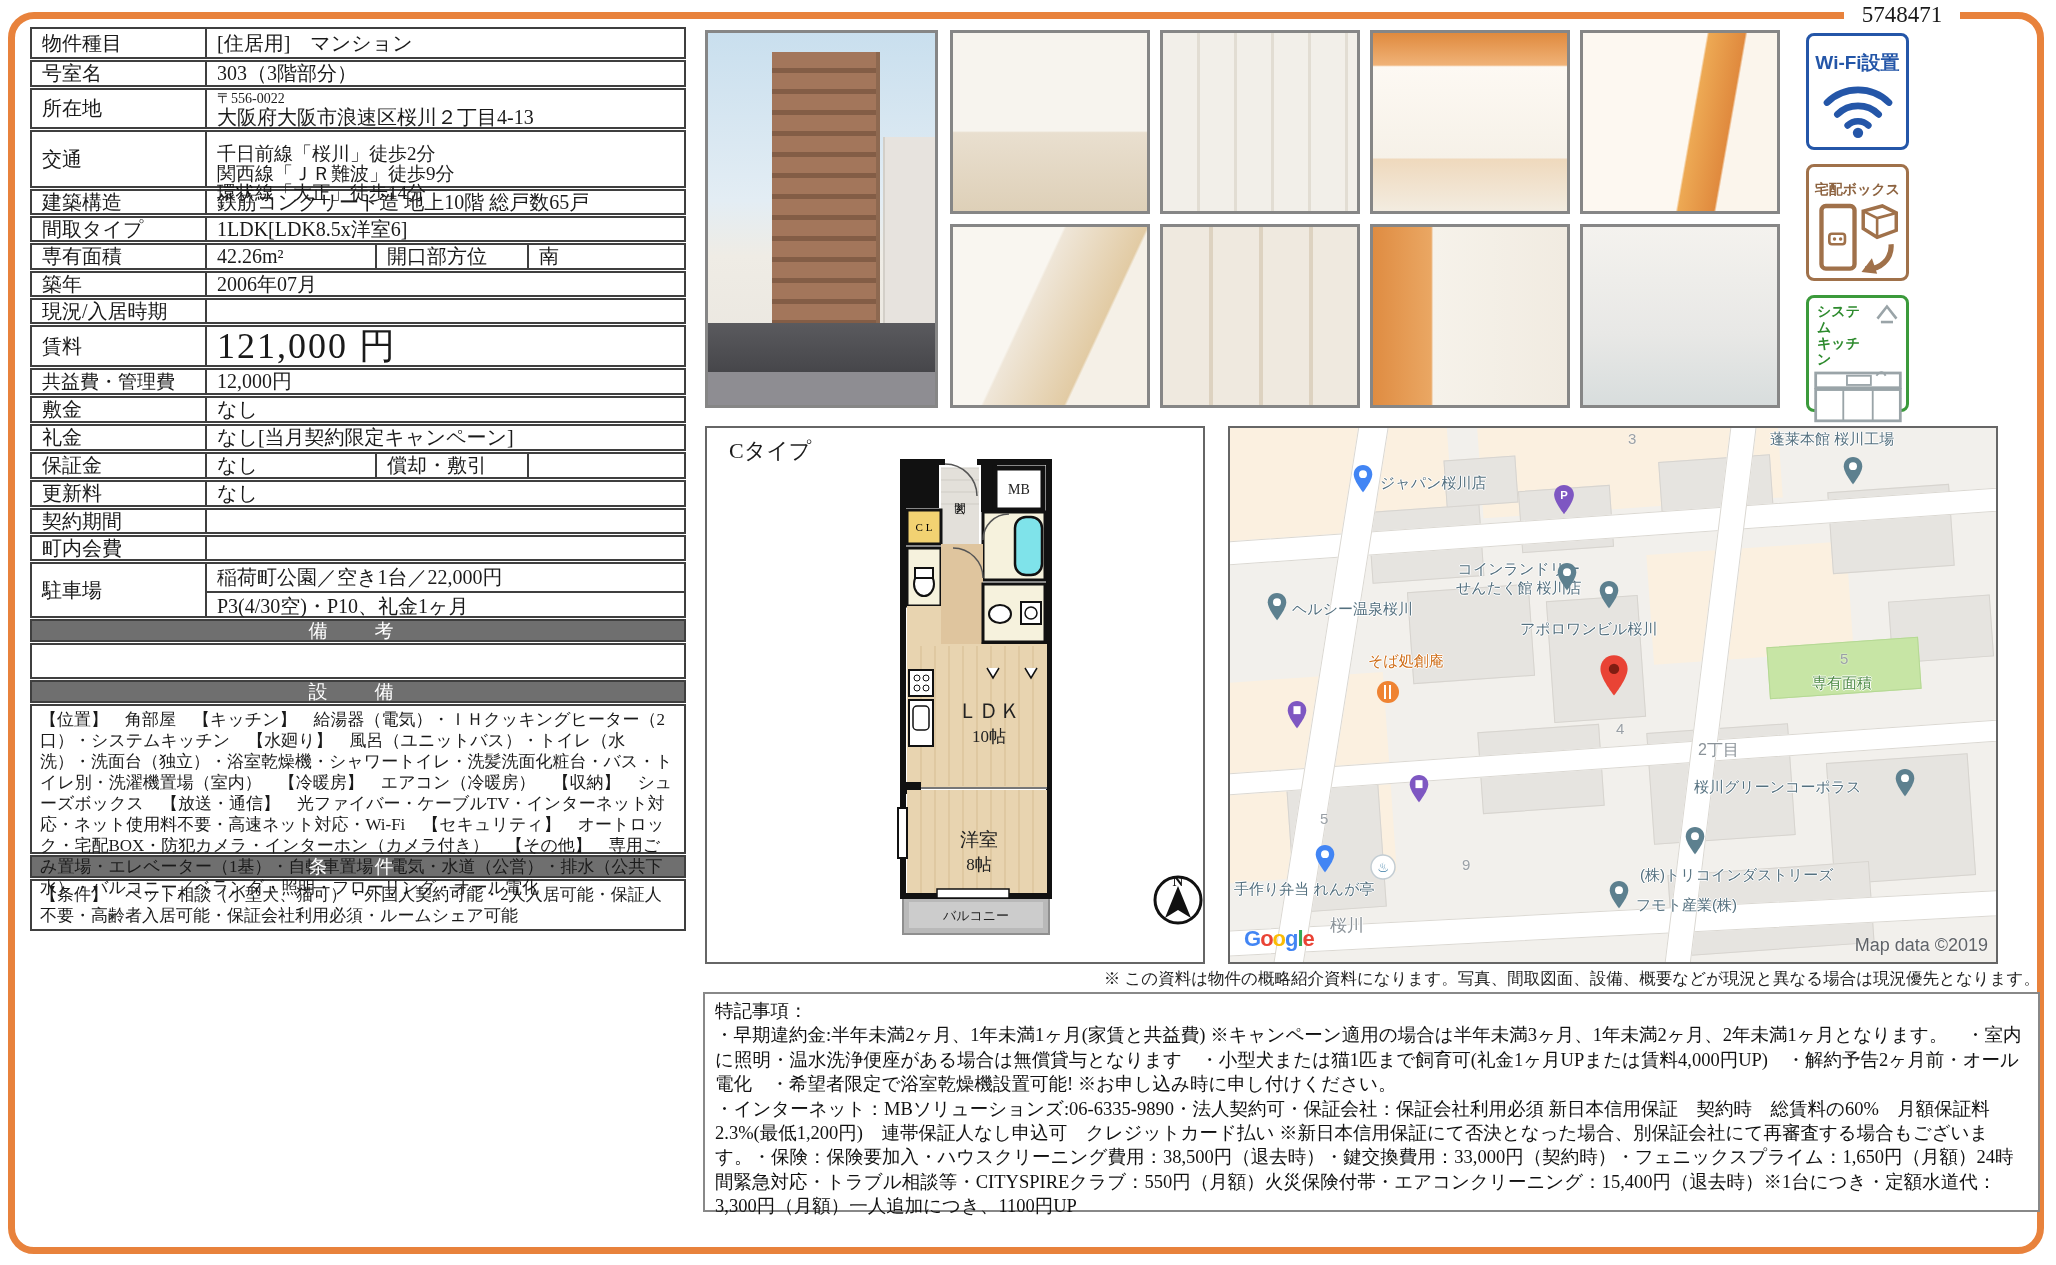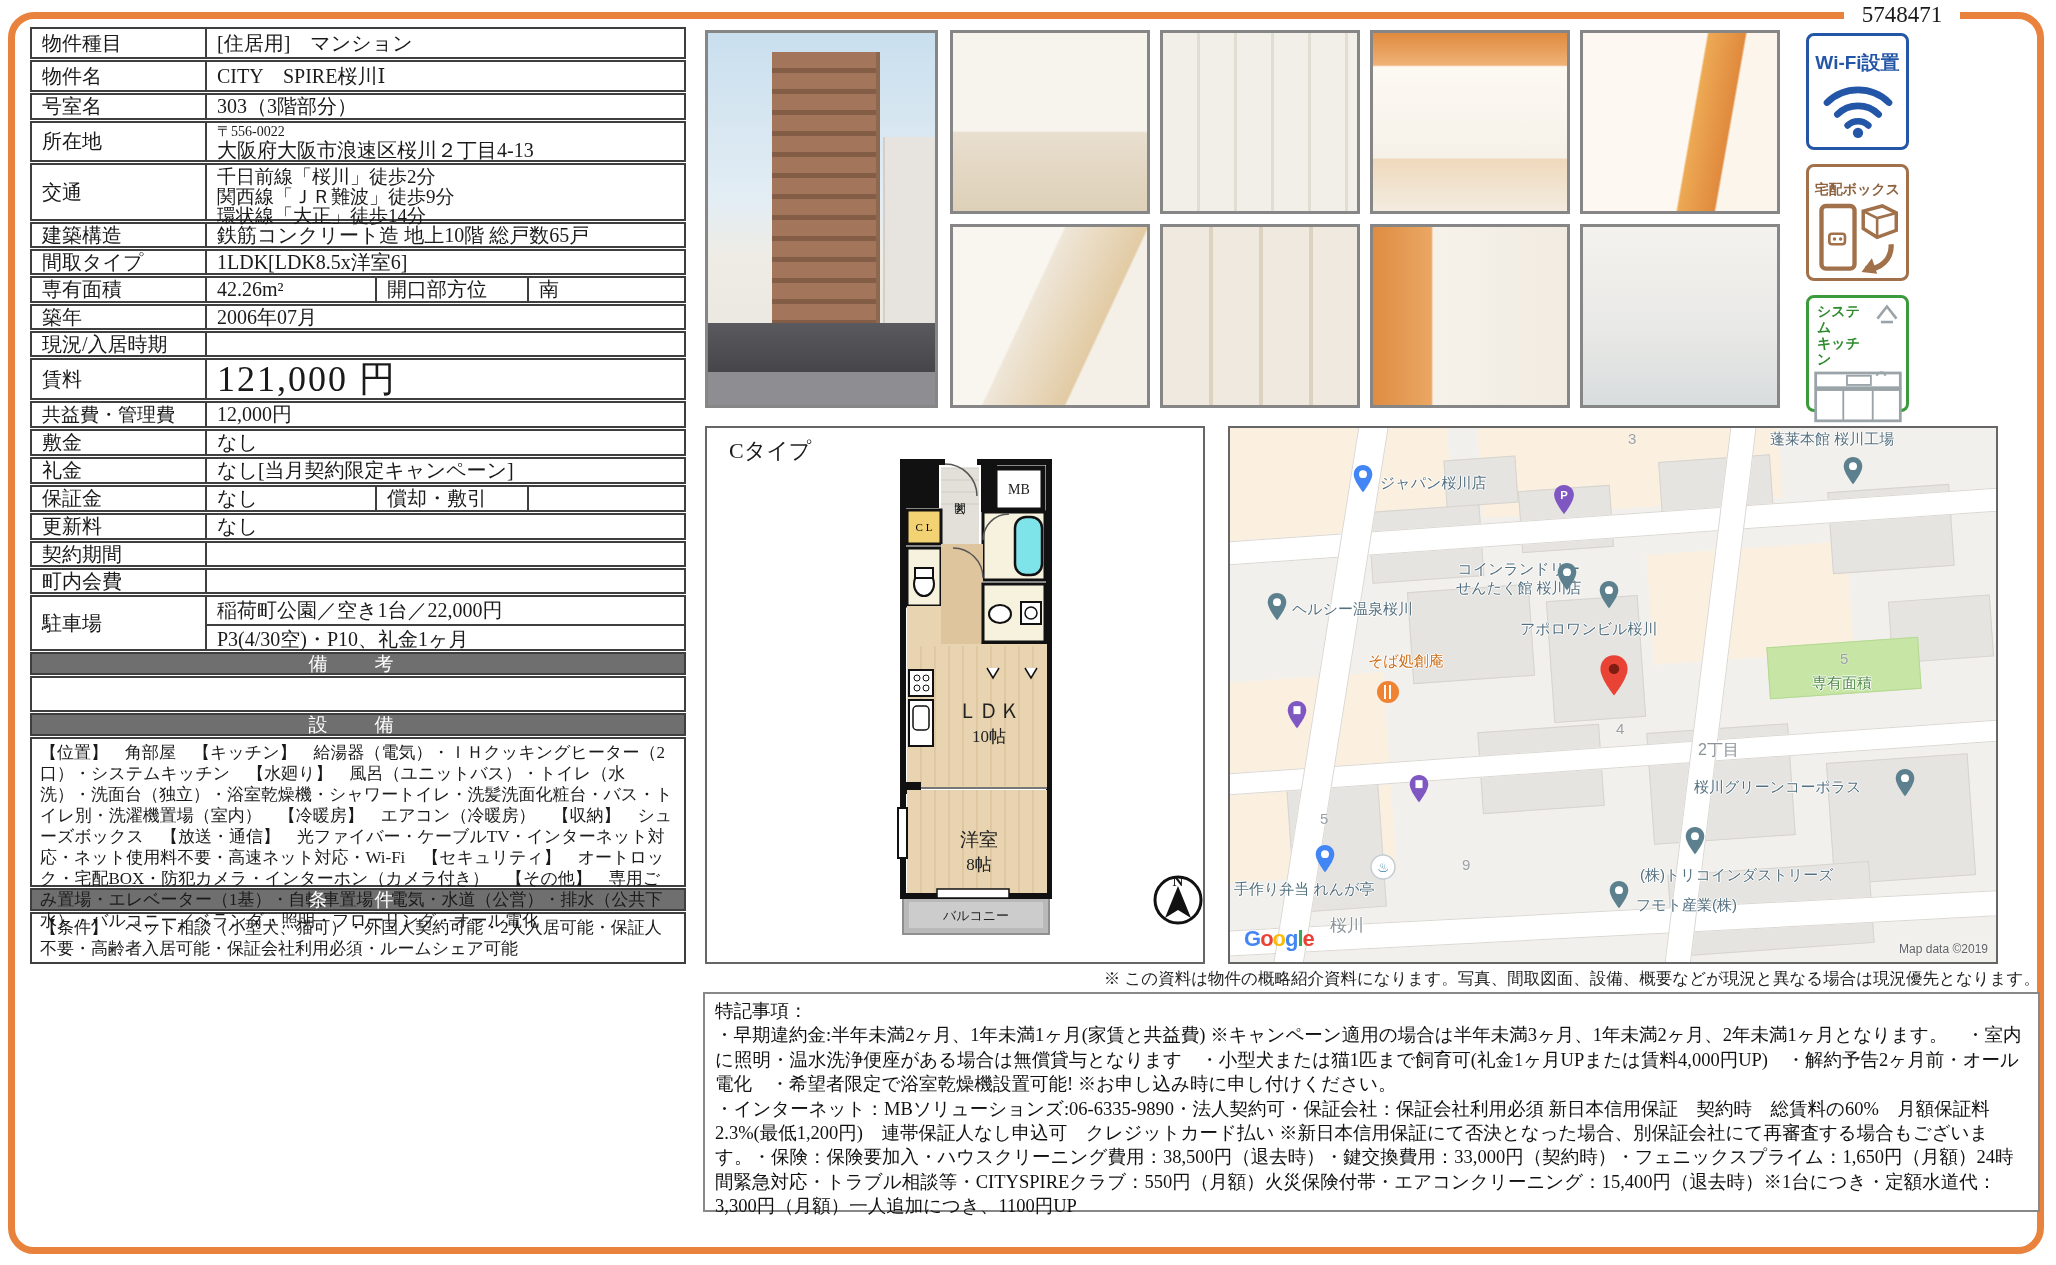--- a/index.html
+++ b/index.html
@@ -56,56 +56,52 @@
   .mgray{color:#8a9298;}
   .morange{color:#cf6d17;}
   .mgreen{color:#4e8b45;}
   .mnum{position:absolute;font-size:15px;color:#9aa0a6;text-shadow:0 0 2px #fff;}
   .pin{position:absolute;}
   .pin path.body-slate{fill:#5d808f;}
   .pin path.body-blue{fill:#4285f4;}
   .pin path.body-purple{fill:#7e57c2;}
   .pin path.body-red{fill:#e94335;}
   .gword{font-size:22px;font-weight:bold;letter-spacing:-1px;}
-  .attrib{position:absolute;font-size:12px;color:#5f6368;text-shadow:0 0 2px #fff;}
+  .attrib{position:absolute;font-size:18px;color:#5f6368;text-shadow:0 0 2px #fff;}
   
   .mapcaption{position:absolute;left:700px;top:968px;width:1340px;text-align:right;font-size:16.5px;color:#222;}
   .notes{position:absolute;left:703px;top:992px;width:1337px;height:220px;border:2px solid #888;
          box-sizing:border-box;padding:5px 10px;font-size:18.5px;line-height:1.32;color:#111;background:#fff;}
 </style>
 </head>
 <body>
 
 <div class="page">
   <div class="frame"></div>
   <div class="idnum">5748471</div>
 
   <div class="ptable">
     <div class="trow" style="height:32px">
       <div class="tlabel">物件種目</div>
       <div class="tvalue">[住居用]　マンション</div>
     </div>
-    <div class="trow" style="height:32px">
-      <div class="tlabel">物件名</div>
-      <div class="tvalue">CITY　SPIRE桜川Ⅰ</div>
-    </div>
     <div class="trow" style="height:27px">
       <div class="tlabel">号室名</div>
       <div class="tvalue">303（3階部分）</div>
     </div>
     <div class="trow" style="height:41px">
       <div class="tlabel">所在地</div>
       <div class="tvalue" style="display:block;padding-top:1px">
         <div class="postal">〒556-0022</div>
         <div class="addr">大阪府大阪市浪速区桜川２丁目4-13</div>
       </div>
     </div>
     <div class="trow" style="height:58px">
       <div class="tlabel">交通</div>
-      <div class="tvalue" style="display:block;padding-top:2px">
+      <div class="tvalue" style="display:block;padding-top:12px">
         <div class="trline">千日前線「桜川」徒歩2分</div>
         <div class="trline">関西線「ＪＲ難波」徒歩9分</div>
         <div class="trline">環状線「大正」徒歩14分</div>
       </div>
     </div>
     <div class="trow" style="height:26px">
       <div class="tlabel">建築構造</div>
       <div class="tvalue">鉄筋コンクリート造 地上10階 総戸数65戸</div>
     </div>
     <div class="trow" style="height:26px">

